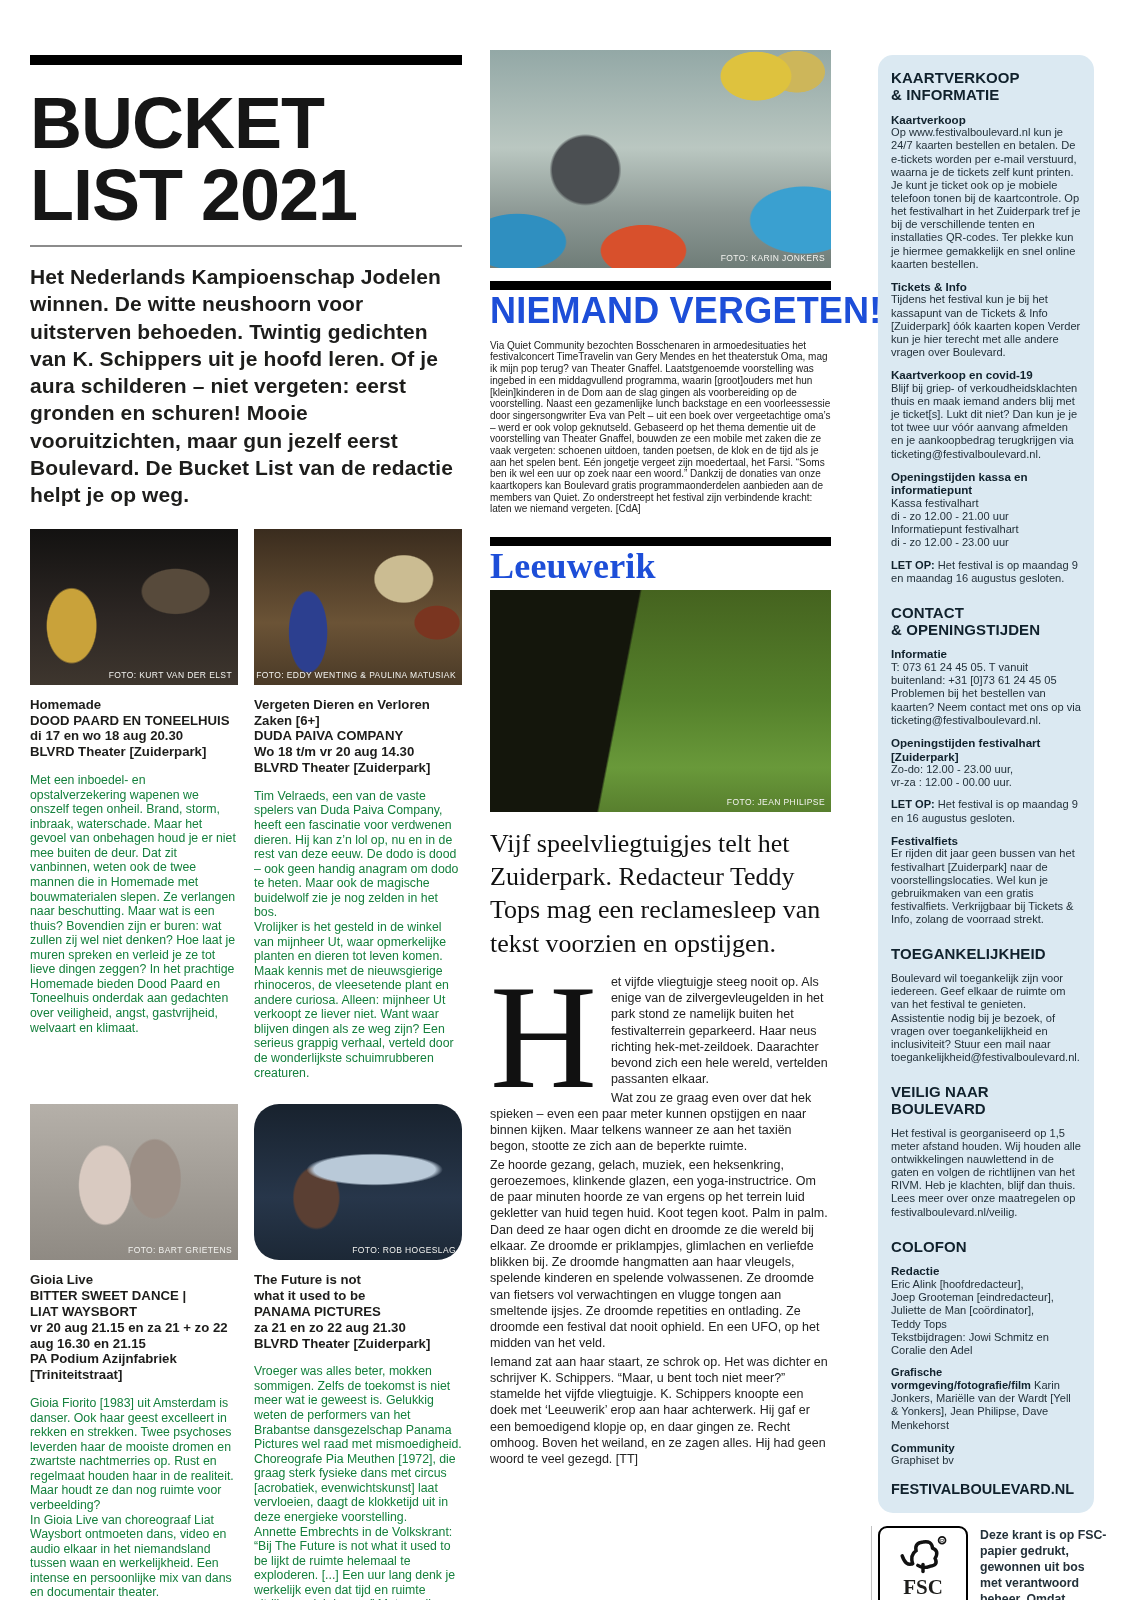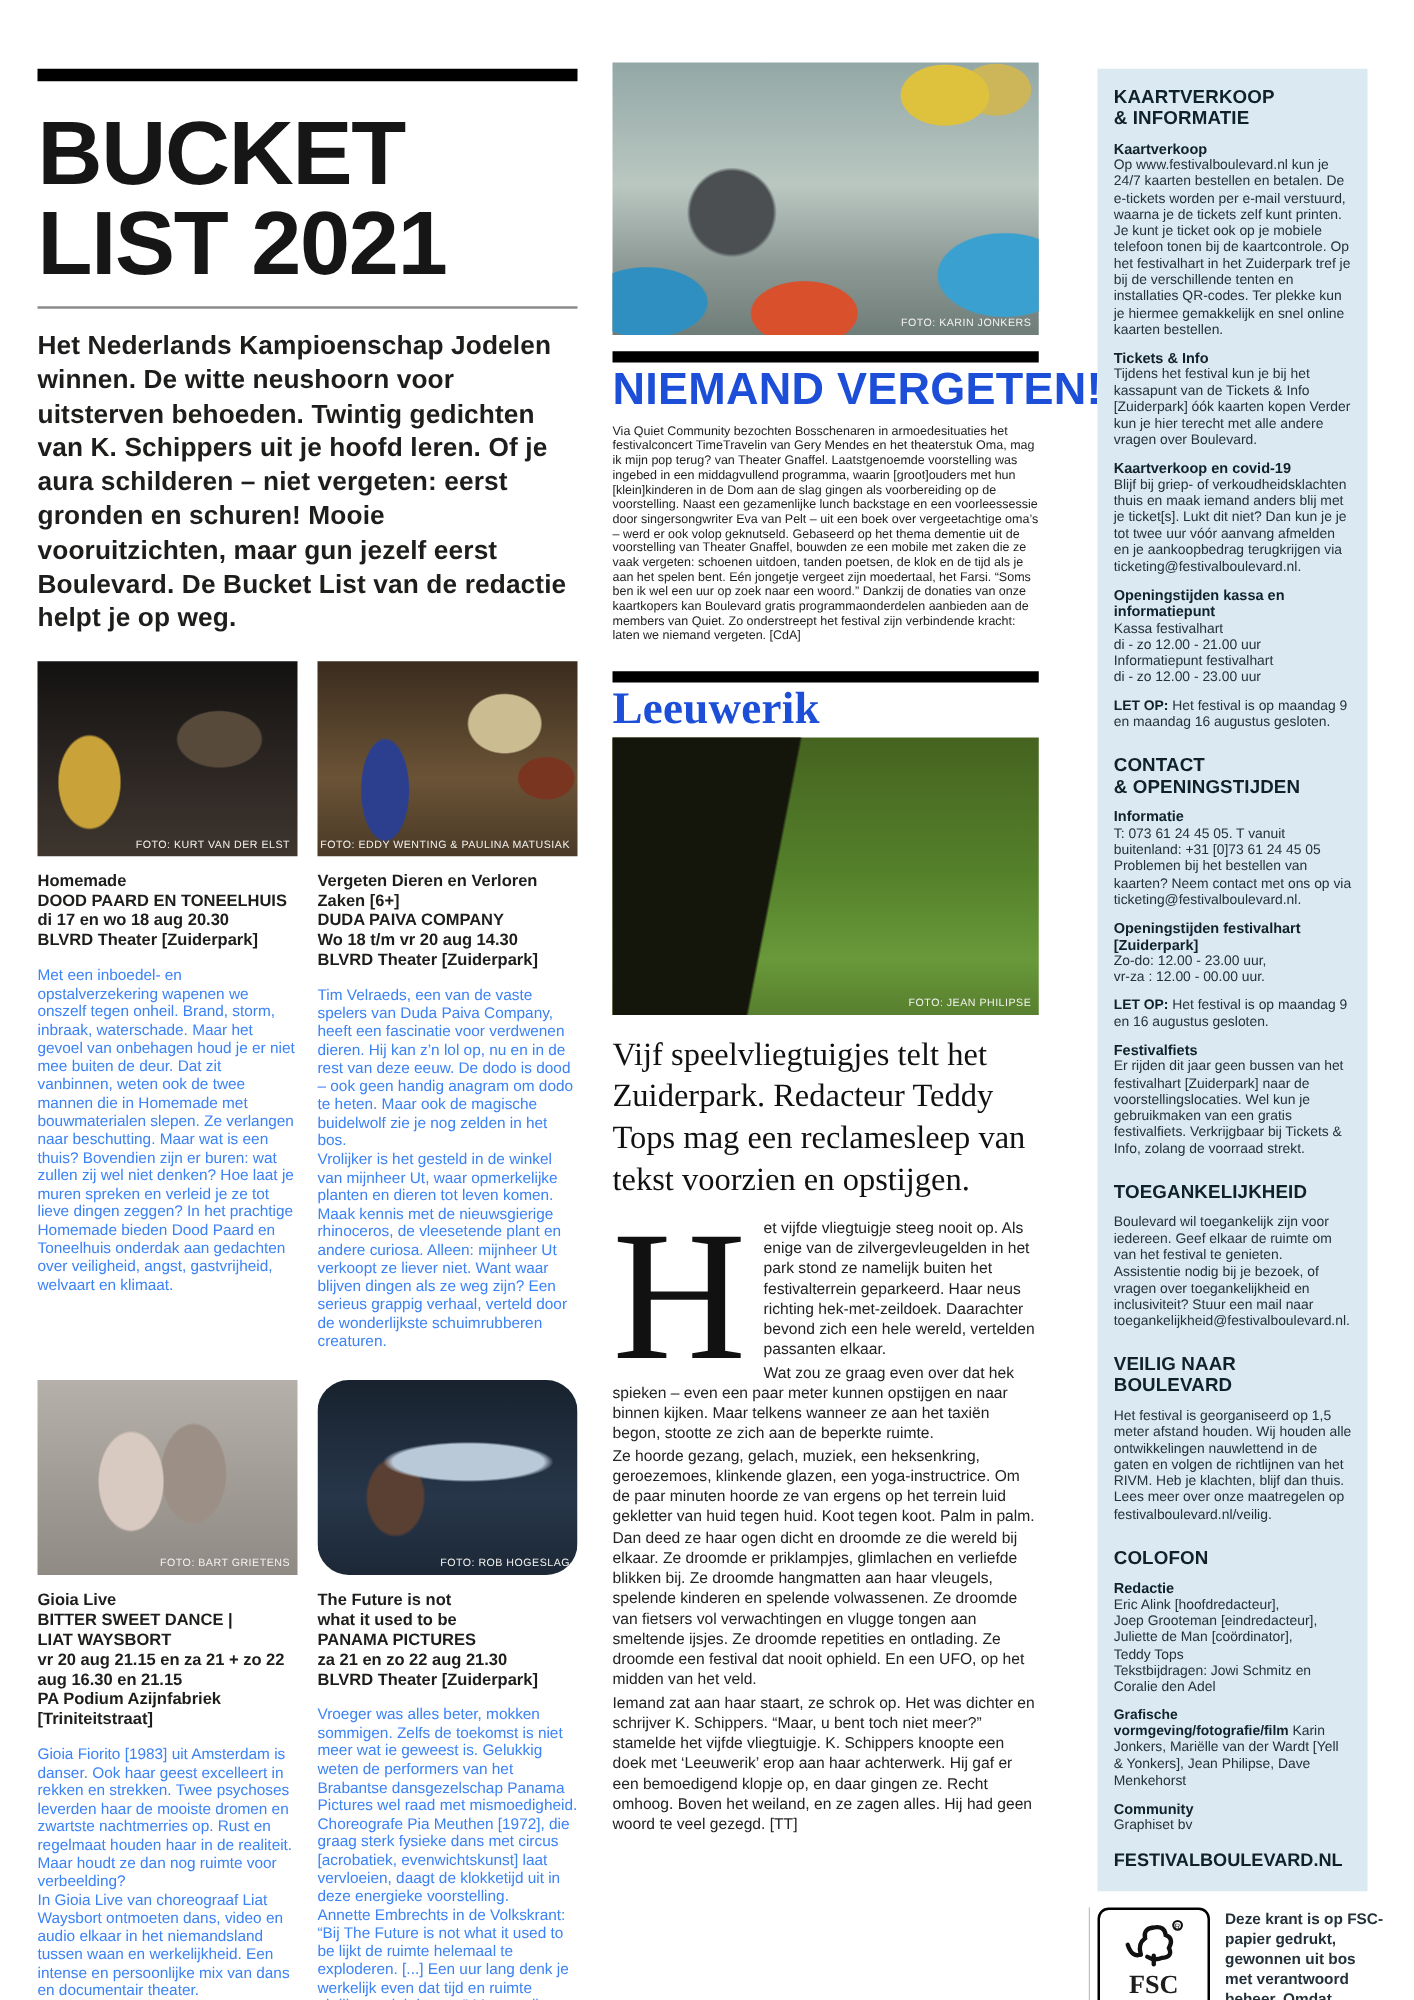--- a/index.html
+++ b/index.html
@@ -24,21 +24,21 @@
     letter-spacing:.1px; color:#1d1d1b;
   }
   .grid2 { display:grid; grid-template-columns:1fr 1fr; column-gap:16px; row-gap:24px; margin-top:20px; }
   .cell { }
   .photo { position:relative; width:100%; height:156px; overflow:hidden; }
   .photo .credit {
     position:absolute; right:6px; bottom:5px; color:#f3f3f0;
     font-size:8.5px; font-weight:400; letter-spacing:.4px; white-space:nowrap;
   }
   .a-title { margin-top:12px; font-size:13.2px; font-weight:700; line-height:1.2; }
-  .a-body  { margin-top:13px; font-size:12.3px; line-height:1.185; color:#3b82f6; }
+  .a-body  { margin-top:13px; font-size:12.3px; line-height:1.185; color:#15803d; }
 
   
   .ph-workshop { background:
     radial-gradient(58px 40px at 78% 12%, #dec23e 0 60%, transparent 62%),
     radial-gradient(46px 34px at 90% 10%, #cdb65a 0 60%, transparent 62%),
     radial-gradient(80px 46px at 8% 88%, #2f8fc0 0 60%, transparent 62%),
     radial-gradient(70px 42px at 45% 92%, #d8502c 0 60%, transparent 62%),
     radial-gradient(88px 55px at 92% 78%, #3aa0d0 0 60%, transparent 62%),
     radial-gradient(60px 60px at 28% 55%, #4b4f52 0 55%, transparent 60%),
     linear-gradient(180deg, #93a8a6, #bac7c1 45%, #8c9894 75%, #6f7d78); }
@@ -87,21 +87,21 @@
     float:left; font-family:"Liberation Serif", serif; font-weight:400;
     font-size:148px; line-height:.72; padding:10px 14px 0 0; color:#111;
   }
   .drop-wrap p { margin:0; }
   .drop-wrap .cont { margin-top:2px; }
 
   
   .rail { position:absolute; left:878px; top:55px; width:216px; }
   .side {
     background:#dbe9f2; padding:15px 13px 14px 13px;
-    font-size:11.1px; line-height:1.185; color:#23313a;
+    font-size:11.1px; line-height:1.185; color:#23313a;border-radius:15px;
   }
   .side h3 {
     font-size:15px; font-weight:800; line-height:1.12; color:#10212c;
     margin-bottom:9px; letter-spacing:.1px;
   }
   .side h3.spaced { margin-top:20px; }
   .side h4 { font-size:11.6px; font-weight:700; color:#10212c; line-height:1.18; }
   .side p { margin-bottom:9px; }
   .side .runin b { font-weight:700; color:#10212c; }
   .side .site { font-size:14.5px; font-weight:700; color:#10212c; margin-top:14px; }

